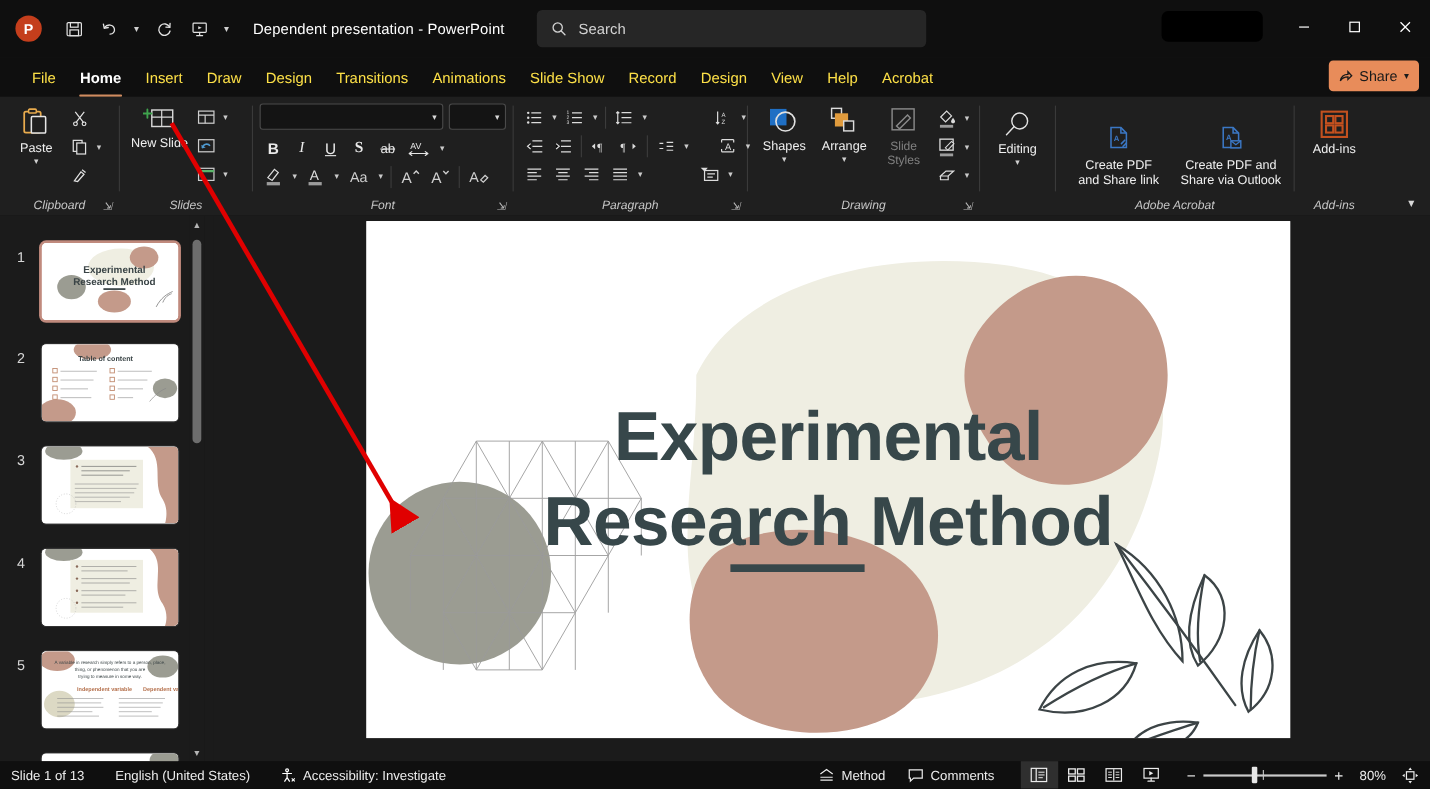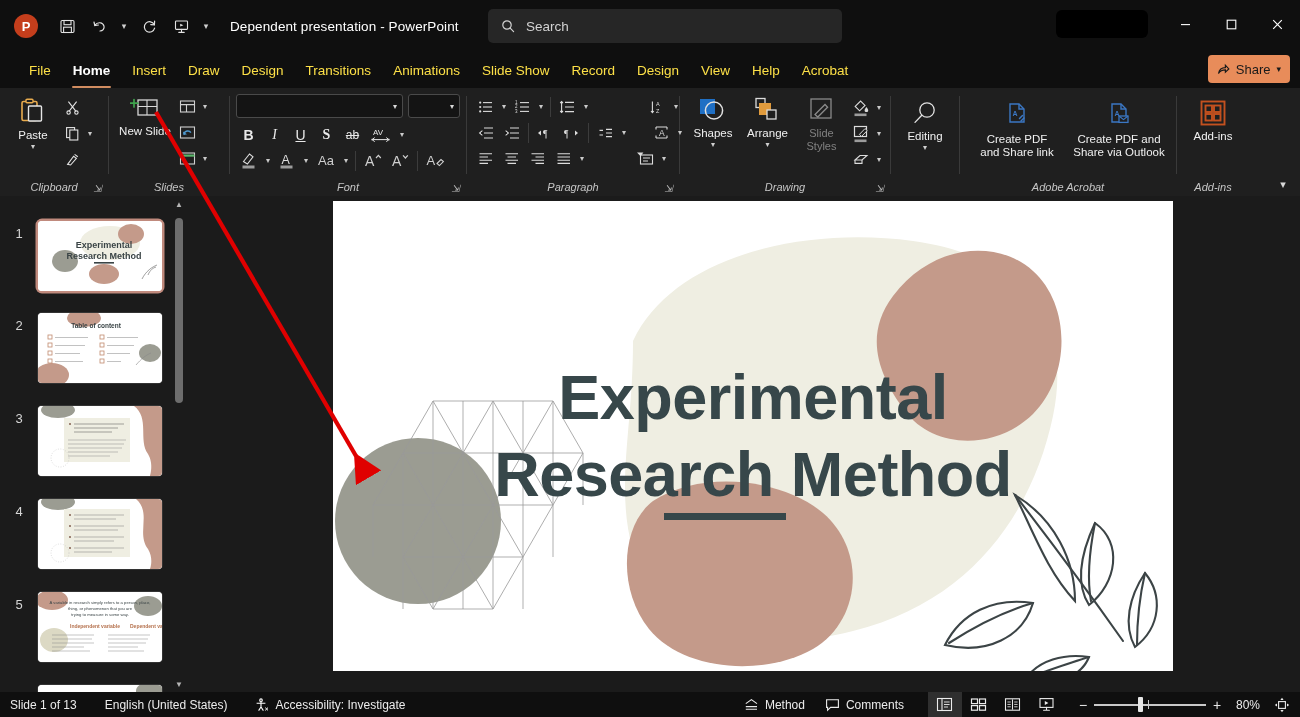--- a/index.html
+++ b/index.html
@@ -668,21 +668,21 @@
           </svg>
           <span class="lbl">Editing</span>
           <span class="cv">▾</span>
         </div>
       </div>
       <div class="grp-label"><span></span></div>
     </div>
     <div class="grp-div"></div>
 
     <div class="grp" style="width:216px">
-      <div class="grp-body" style="justify-content:center; padding-top:8px">
+      <div class="grp-body" style="justify-content:center; padding-top:20px">
         <div class="acro-btn">
           <svg width="30" height="28" viewBox="0 0 30 28" fill="none">
             <path d="M8 2 H17 L22 7 V20 H8 Z" stroke="#3b77c4" stroke-width="1.4"></path>
             <path d="M17 2 V7 H22" stroke="#3b77c4" stroke-width="1.4"></path>
             <text x="10.5" y="14" font-size="7" fill="#3b77c4" font-family="Liberation Sans" font-weight="bold">A</text>
             <path d="M17.5 16.5 L20.5 13.5 M19 19 L22 16" stroke="#3b77c4" stroke-width="1.5" stroke-linecap="round"></path>
           </svg>
           <span class="lbl">Create PDF</span>
           <span class="lbl" style="margin-top:0">and Share link</span>
         </div>

